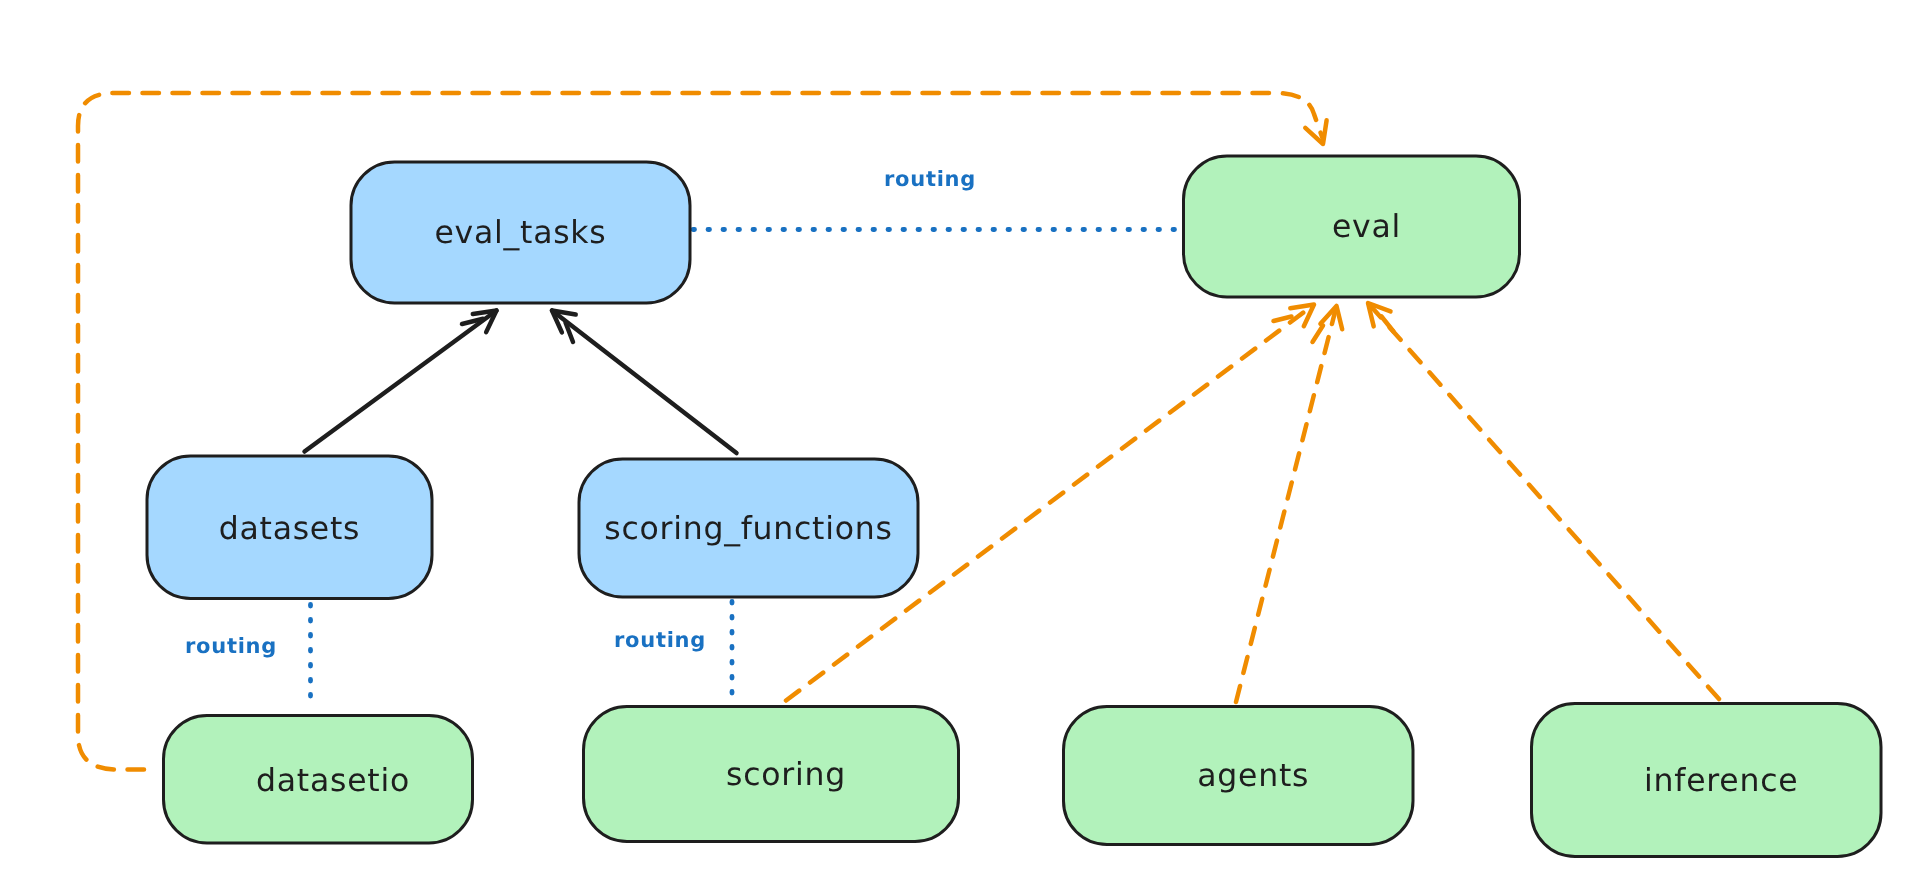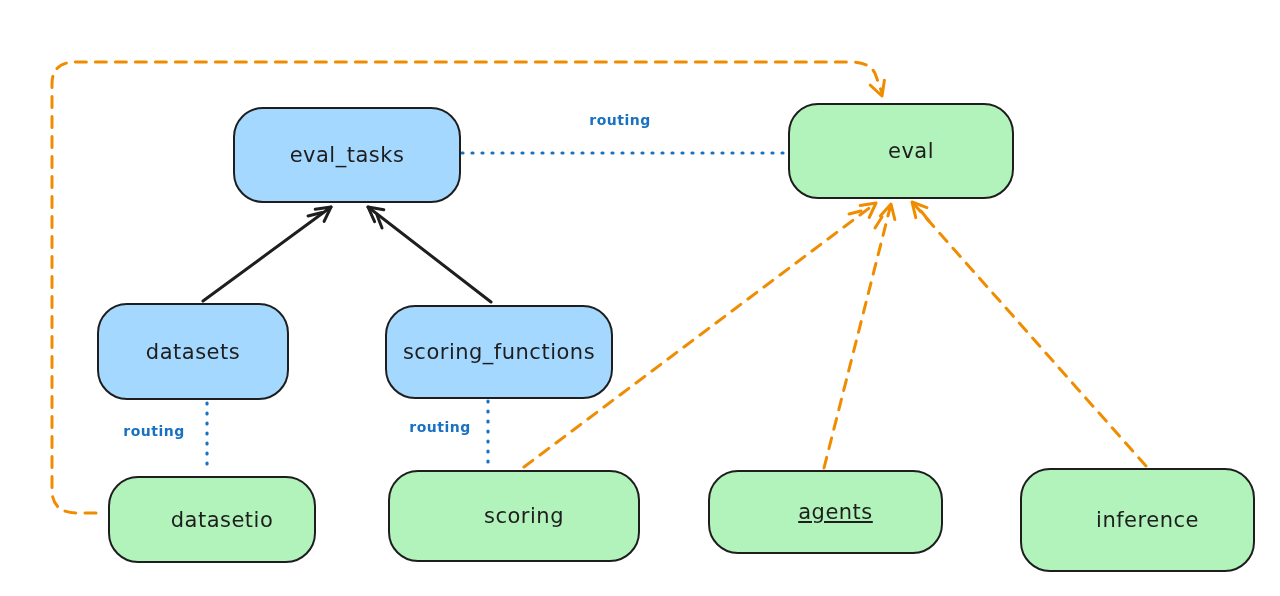--- a/index.html
+++ b/index.html
@@ -104,21 +104,21 @@
   </div>
 
   <div class="node api" style="left:96px;top:476px;width:208px;height:87px;margin-left:12px;">
     <span>datasetio</span>
   </div>
 
   <div class="node api" style="left:388px;top:470px;width:252px;height:92px;">
     <span>scoring</span>
   </div>
 
-  <div class="node api" style="left:708px;top:470px;width:235px;height:84px;text-decoration:underline;">
+  <div class="node api" style="left:708px;top:470px;width:235px;height:94px;">
     <span>agents</span>
   </div>
 
   <div class="node api" style="left:1020px;top:468px;width:235px;height:104px;">
     <span>inference</span>
   </div>
 
   <div class="edge-label" style="left:570px;top:112px;width:100px;">routing</div>
 
   <div class="edge-label" style="left:112px;top:423px;width:84px;">routing</div>

